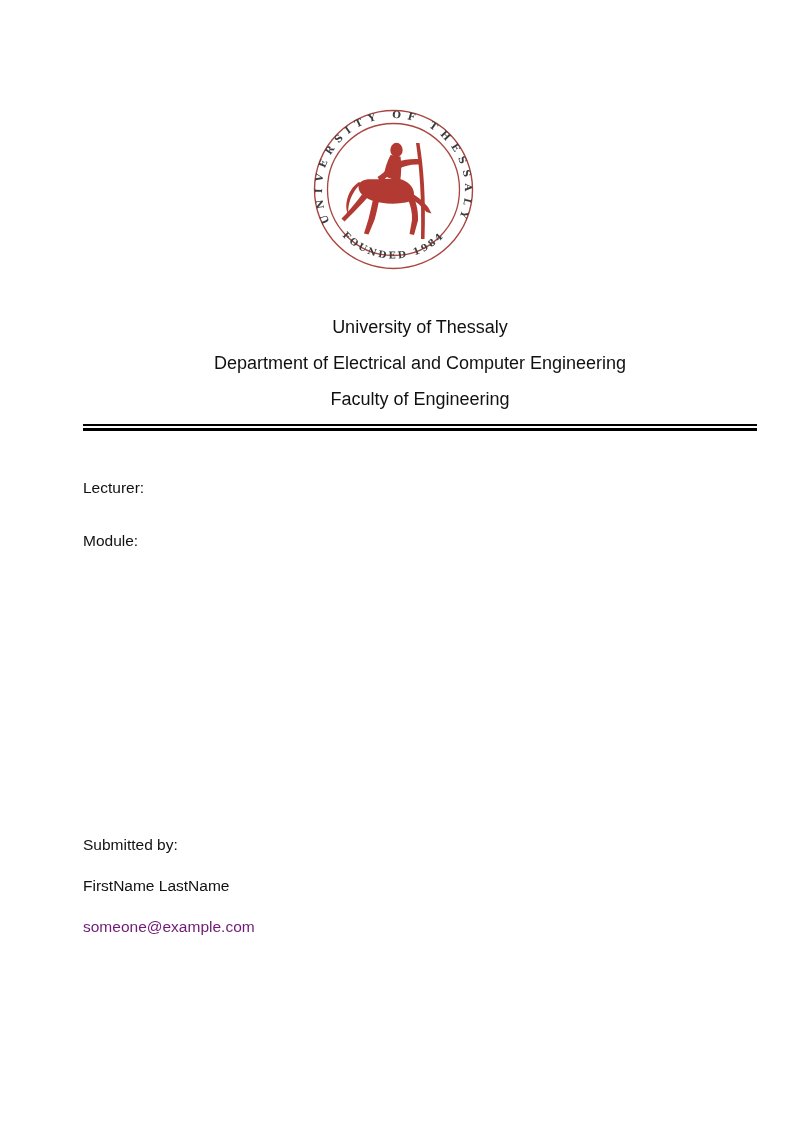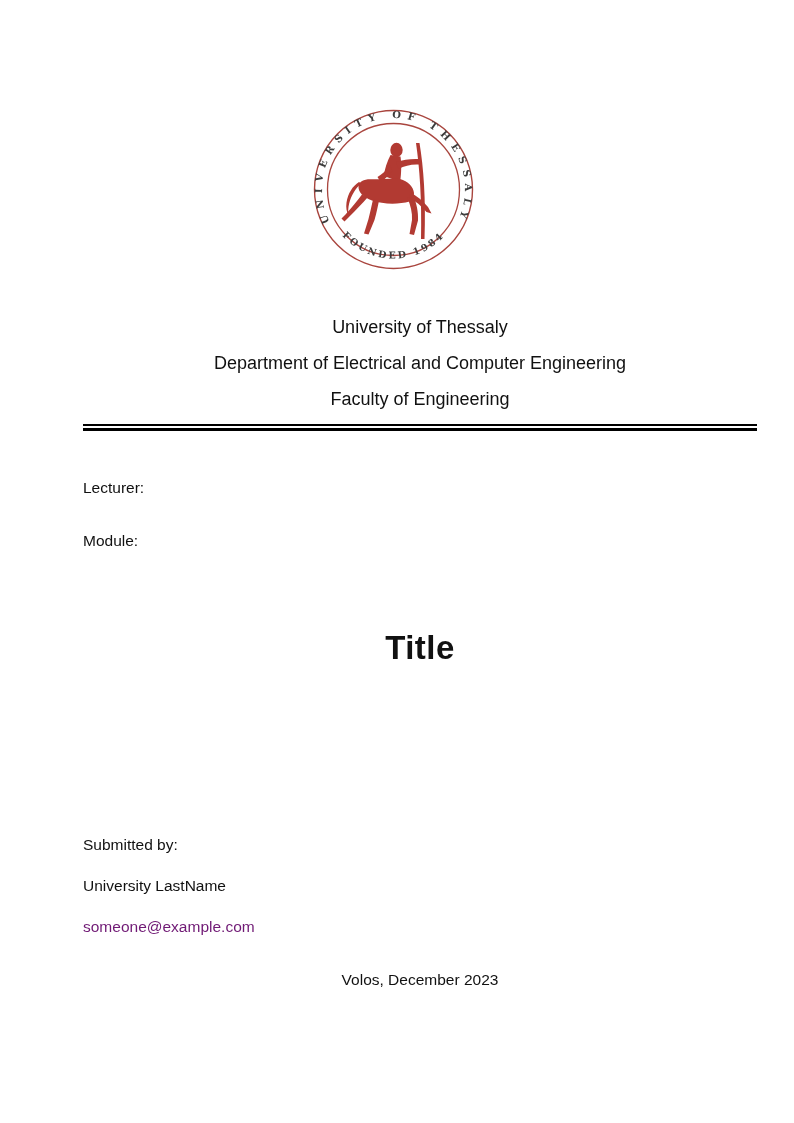--- a/index.html
+++ b/index.html
@@ -104,25 +104,23 @@
     <div class="hline">Faculty of Engineering</div>
   </div>
 
   <div class="double-rule"></div>
 
   <div class="details">
     <div class="row">Lecturer:</div>
     <div class="row">Module:</div>
   </div>
 
-  <div class="doc-title">Title</div>
 
   <div class="submission">
     <div class="row">Submitted by:</div>
-    <div class="row">University LastName</div>
+    <div class="row">FirstName LastName</div>
     <div class="row">
       <span class="email-link" style="color: #701a75;">someone@example.com</span>
     </div>
   </div>
 
-  <div class="footer-line">Volos, December 2023</div>
 
 </div>
 
 </body></html>

